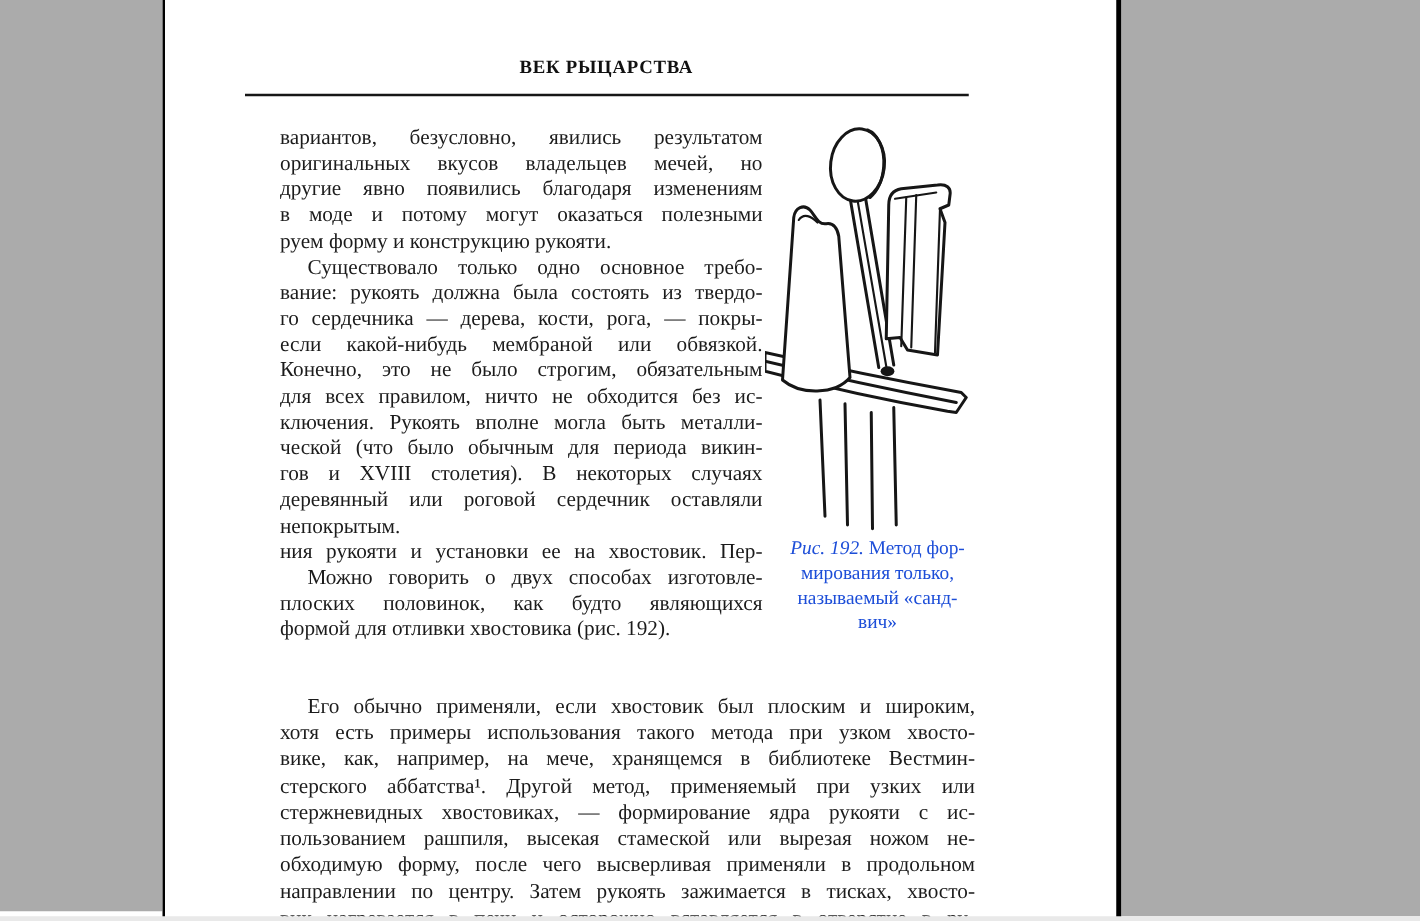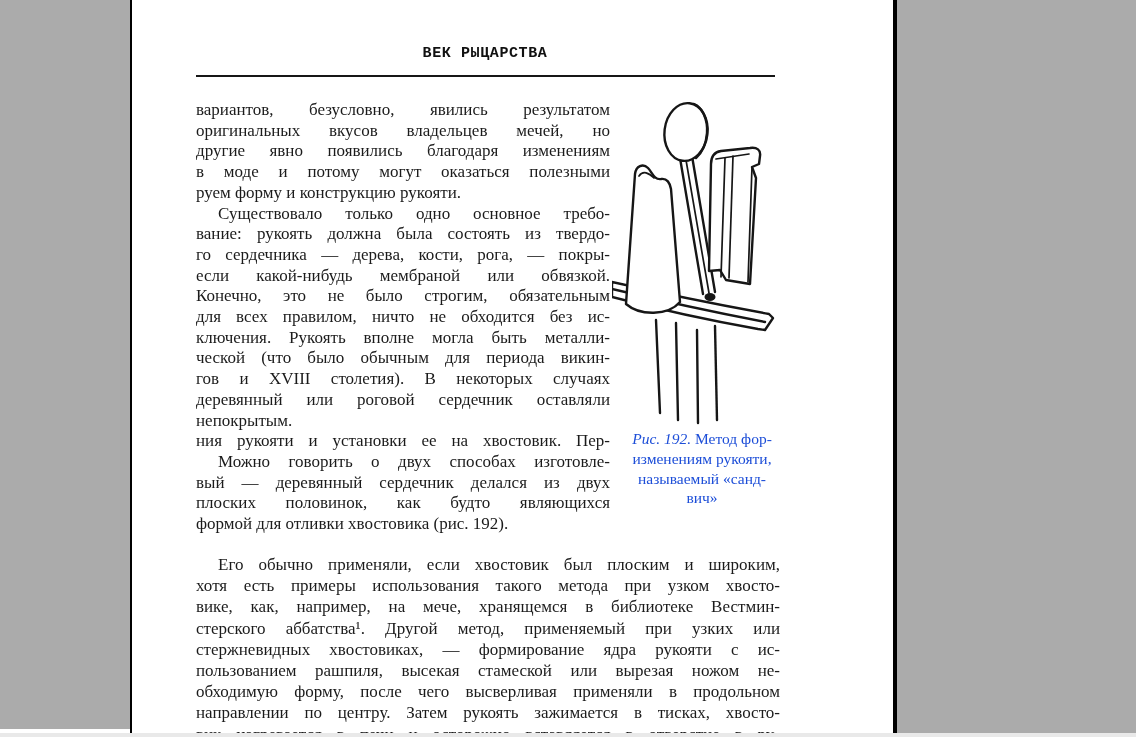--- a/index.html
+++ b/index.html
@@ -22,34 +22,35 @@
     background:#e9e9e9;z-index:30;
   }
   .page{
     position:absolute;left:130px;top:0;width:767px;height:737px;
     box-sizing:border-box;background:#ffffff;
     border-left:2px solid #000;border-right:4px solid #000;
     z-index:10;
   }
   .running-head{
     position:absolute;left:64px;top:44px;width:578px;height:20px;
-    text-align:center;font-family:Liberation Mono, monospace;
+    text-align:center;font-family:Liberation Serif, serif;
     font-weight:bold;font-size:15px;line-height:20px;letter-spacing:0.6px;
     color:#111;
   }
   .head-rule{
     position:absolute;left:64px;top:75px;width:579px;height:2px;
     background:#161616;
   }
   .col{position:absolute;font-size:17px;color:#1b1b1b;}
   .col.narrow{left:64px;top:100px;width:414px;line-height:20.7px;}
   .col.wide{left:64px;top:554px;width:584px;line-height:21.2px;}
   .line{
     text-align:justify;text-align-last:justify;
     white-space:normal;
+    margin-left:28px;
   }
   .line.l{text-align-last:left;}
   .line.i{text-indent:22px;}
   .figure-svg{
     position:absolute;left:480px;top:92px;width:180px;height:335px;
   }
   .caption{
     position:absolute;left:472px;top:429px;width:196px;
     text-align:center;font-size:15.5px;line-height:19.8px;color:#1d4ed8;
   }
@@ -79,21 +80,20 @@
       <div class="line">если какой-нибудь мембраной или обвязкой.</div>
       <div class="line">Конечно, это не было строгим, обязательным</div>
       <div class="line">для всех правилом, ничто не обходится без ис-</div>
       <div class="line">ключения. Рукоять вполне могла быть металли-</div>
       <div class="line">ческой (что было обычным для периода викин-</div>
       <div class="line">гов и XVIII столетия). В некоторых случаях</div>
       <div class="line">деревянный или роговой сердечник оставляли</div>
       <div class="line l">непокрытым.</div>
       <div class="line">ния рукояти и установки ее на хвостовик. Пер-</div>
       <div class="line i">Можно говорить о двух способах изготовле-</div>
-      <div class="line">вый — деревянный сердечник делался из двух</div>
       <div class="line">плоских половинок, как будто являющихся</div>
       <div class="line l">формой для отливки хвостовика (рис. 192).</div>
     </div>
 
   <svg class="figure-svg" viewBox="0 0 180 335" aria-hidden="true">
     <g fill="none" stroke="#161616" stroke-width="2.4" stroke-linecap="round" stroke-linejoin="round">
 
       <path d="M44,228 L48,321"></path>
       <path d="M64,231 L66,328"></path>
       <path d="M85,238 L86,331"></path>
@@ -119,21 +119,21 @@
       <path d="M113,66 L109,185" stroke-width="1.7"></path>
       <path d="M121,64 L117,186" stroke-width="1.7"></path>
       <path d="M140,75 L136,190" stroke-width="1.7"></path>
     </g>
   </svg>
 
   <div class="caption">
     <div class="cap-line"><span class="cap-label">Рис. 192.</span> <span>Метод фор-</span></div>
     <div>
 
-    <div class="cap-line">изменениям рукояти,</div>
+    <div class="cap-line">мирования только,</div>
         <div class="cap-line">называемый «санд-</div>
         <div class="cap-line">вич»</div>
       </div>
   </div>
 
   <div class="col wide">
 
   <div class="line i">Его обычно применяли, если хвостовик был плоским и широким,</div>
       <div class="line">хотя есть примеры использования такого метода при узком хвосто-</div>
       <div class="line">вике, как, например, на мече, хранящемся в библиотеке Вестмин-</div>

